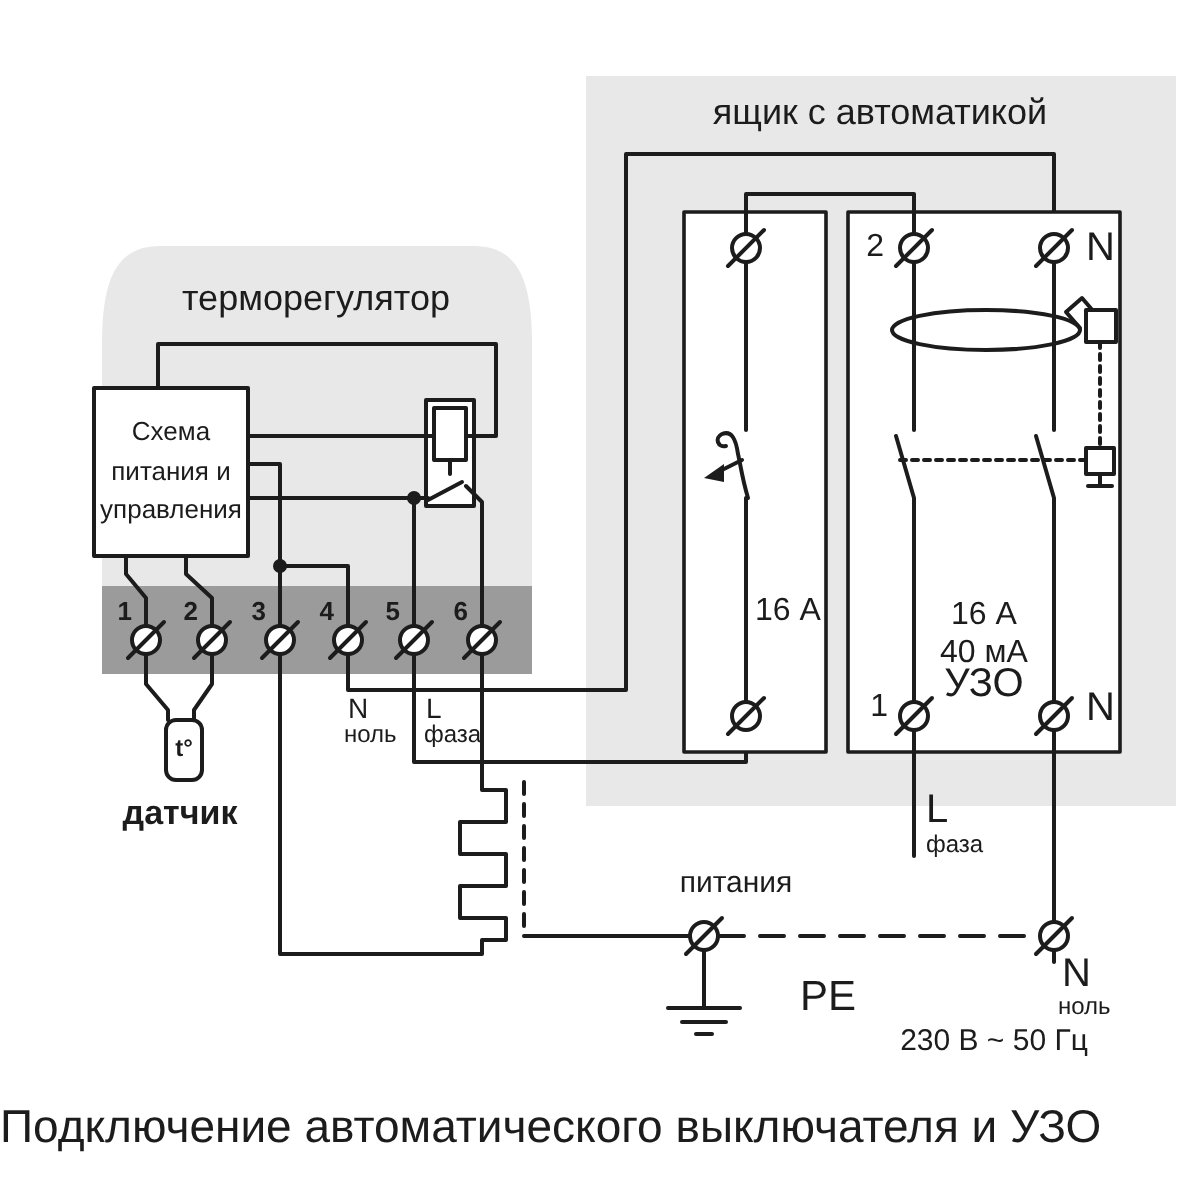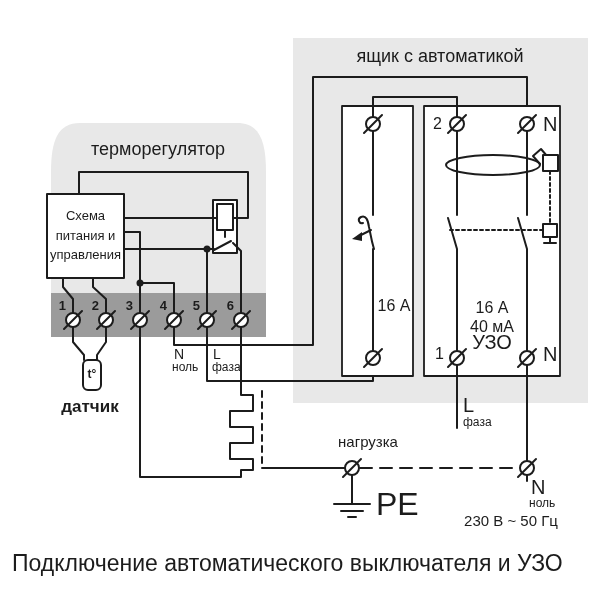--- a/index.html
+++ b/index.html
@@ -14,21 +14,21 @@
   .b{font-weight:bold;}
   .f12{font-size:12px;}
   .f13{font-size:13px;}
   .f14{font-size:14px;}
   .f15{font-size:15px;}
   .f16{font-size:16px;}
   .f17{font-size:17px;font-weight:bold;}
   .f18{font-size:18px;}
   .f20{font-size:20px;}
   .f23{font-size:23px;}
-  .f26{font-size:32px;}
+  .f26{font-size:21px;margin-left:24px;}
   .tnum{width:14px;font-size:13px;font-weight:bold;text-align:right;}
 </style>
 </head>
 <body>
 
 <div id="stage">
 
   <svg width="600" height="600" viewBox="0 0 600 600">
 
     <path d="M51,293 V172 C51,140 58,123 80,123 H237 C259,123 266,140 266,172 V293 Z" fill="#e8e8e8"></path>
@@ -186,21 +186,21 @@
   <div class="lbl f20 c" style="left:452px;top:284px;width:80px;margin-top:47px;">УЗО</div>
   <div class="lbl f16 c" style="left:452px;top:299px;width:80px;">16 А</div>
   <div class="lbl f16 c" style="left:452px;top:318px;width:80px;">40 мА</div>
 
   <span class="lbl f16 r" style="left:428px;top:345px;width:16px;">1</span>
   <span class="lbl f20" style="left:543px;top:343px;">N</span>
 
   <span class="lbl f20" style="left:463px;top:394px;">L</span>
   <span class="lbl f12" style="left:463px;top:416px;">фаза</span>
 
-  <div class="lbl f15 c" style="left:323px;top:434px;width:90px;">нагрузка</div>
+  <div class="lbl f15 c" style="left:323px;top:434px;width:90px;">питания</div>
   <span class="lbl f26" style="left:376px;top:487px;">PE</span>
 
   <span class="lbl f20" style="left:531px;top:476px;">N</span>
   <span class="lbl f12" style="left:529px;top:497px;">ноль</span>
-  <div class="lbl f15 c" style="left:456px;top:513px;width:110px;">230 В ~ 50 Гц</div>
-
-  <div class="lbl f23 c" style="left:12px;top:551px;width:536px;text-align:center;">Подключение автоматического выключателя и УЗО</div>
+  <div class="lbl f15 c" style="left:442px;top:513px;width:110px;">230 В ~ 50 Гц</div>
+
+  <div class="lbl f23 c" style="left:0;top:551px;width:536px;text-align:center;">Подключение автоматического выключателя и УЗО</div>
 </div>
 
 </body></html>

